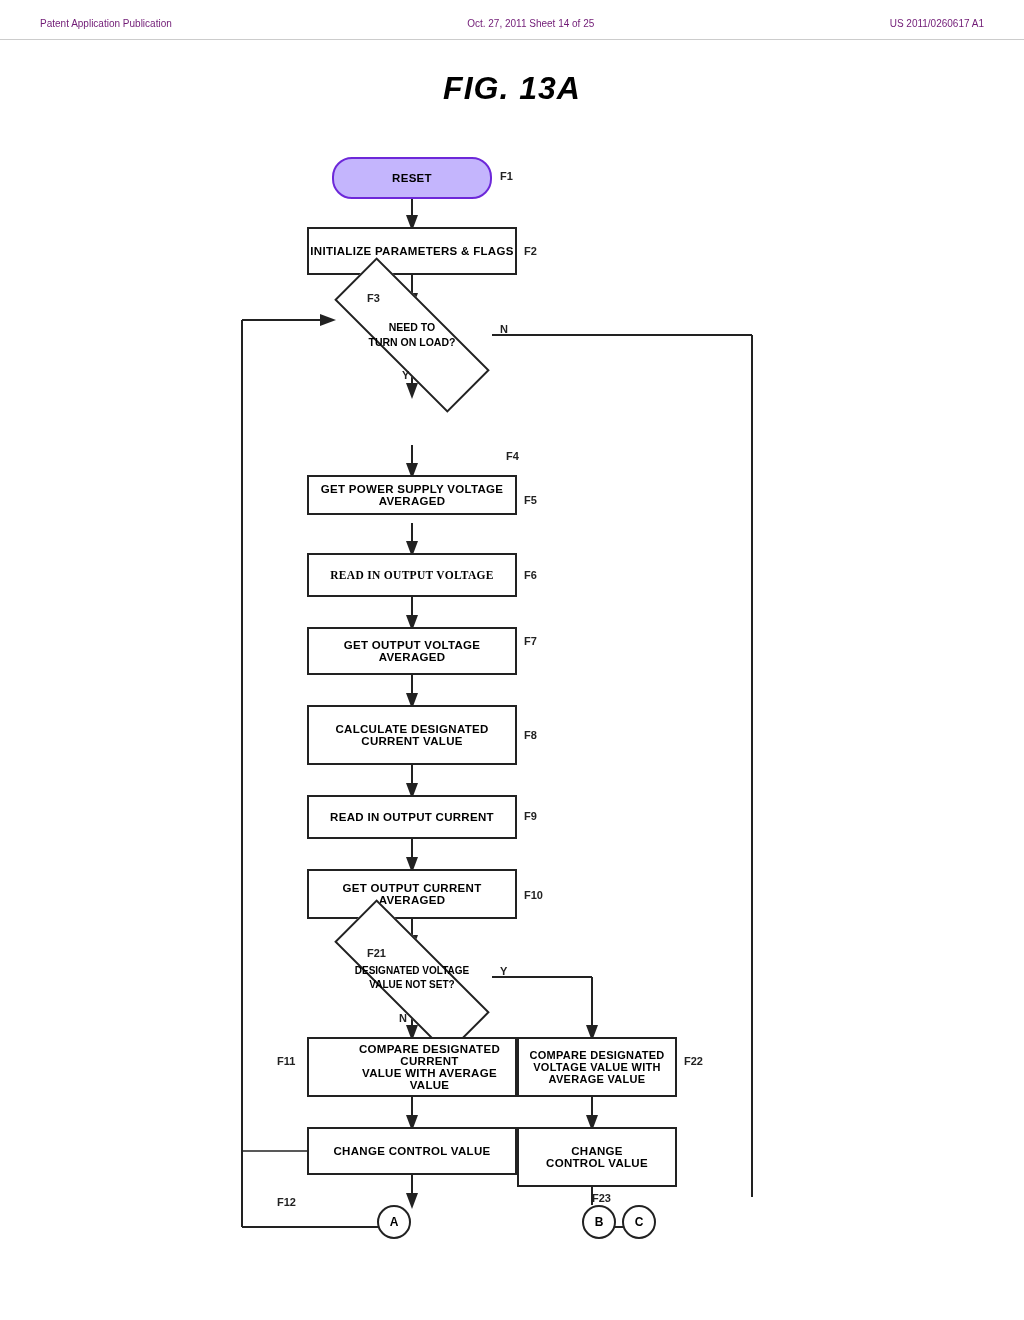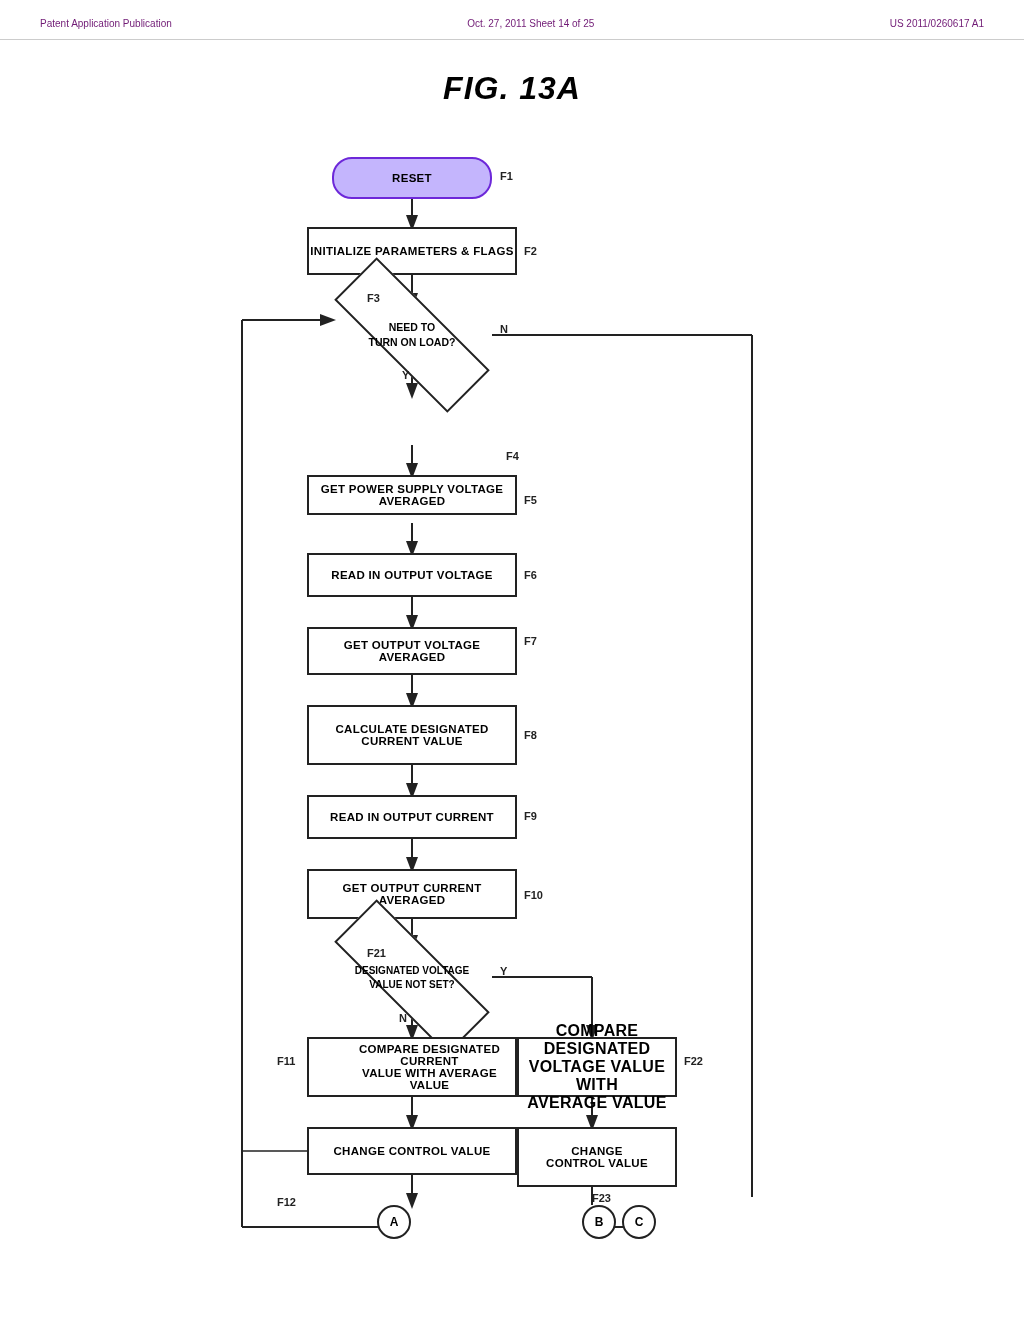--- a/index.html
+++ b/index.html
@@ -218,21 +218,21 @@
 
     <div class="label-text" style="left:338px; top:186px;">N</div>
 
     <div class="label-text" style="left:344px; top:277px;margin-top:36px;">F4</div>
 
     <div class="fc-node fc-rect" style="left:145px; top:338px; width:210px; height:40px;">
       <span>GET POWER SUPPLY VOLTAGE AVERAGED</span>
     </div>
     <div class="label-text" style="left:362px; top:357px;">F5</div>
 
-    <div class="fc-node fc-rect" style="left:145px; top:416px; width:210px; height:44px;">
+    <div class="fc-node fc-rect" style="left:145px; top:416px; width:210px; height:44px;font-family:Liberation Serif, serif;">
       <span>READ IN OUTPUT VOLTAGE</span>
     </div>
     <div class="label-text" style="left:362px; top:432px;">F6</div>
 
     <div class="fc-node fc-rect" style="left:145px; top:490px; width:210px; height:48px;">
       <span>GET OUTPUT VOLTAGE AVERAGED</span>
     </div>
     <div class="label-text" style="left:362px; top:498px;">F7</div>
 
     <div class="fc-node fc-rect" style="left:145px; top:568px; width:210px; height:60px; white-space:pre-line;">
@@ -265,21 +265,21 @@
 
     <div class="label-text" style="left:338px; top:828px;">Y</div>
 
     <div class="fc-node fc-rect" style="left:145px; top:900px; width:210px; height:60px; white-space:pre-line;">
       <span style="white-space:pre-line;padding-left:35px;">COMPARE DESIGNATED CURRENT
 VALUE WITH AVERAGE VALUE</span>
     </div>
     <div class="label-text" style="left:115px; top:918px;">F11</div>
 
     <div class="fc-node fc-rect" style="left:355px; top:900px; width:160px; height:60px; white-space:pre-line;">
-      <span style="white-space:pre-line; font-size:16px;">COMPARE DESIGNATED
+      <span style="white-space:pre-line; font-size:11px;">COMPARE DESIGNATED
 VOLTAGE VALUE WITH
 AVERAGE VALUE</span>
     </div>
     <div class="label-text" style="left:522px; top:918px;">F22</div>
 
     <div class="fc-node fc-rect" style="left:145px; top:990px; width:210px; height:48px;">
       <span>CHANGE CONTROL VALUE</span>
     </div>
     <div class="label-text" style="left:115px; top:1059px;">F12</div>
 

